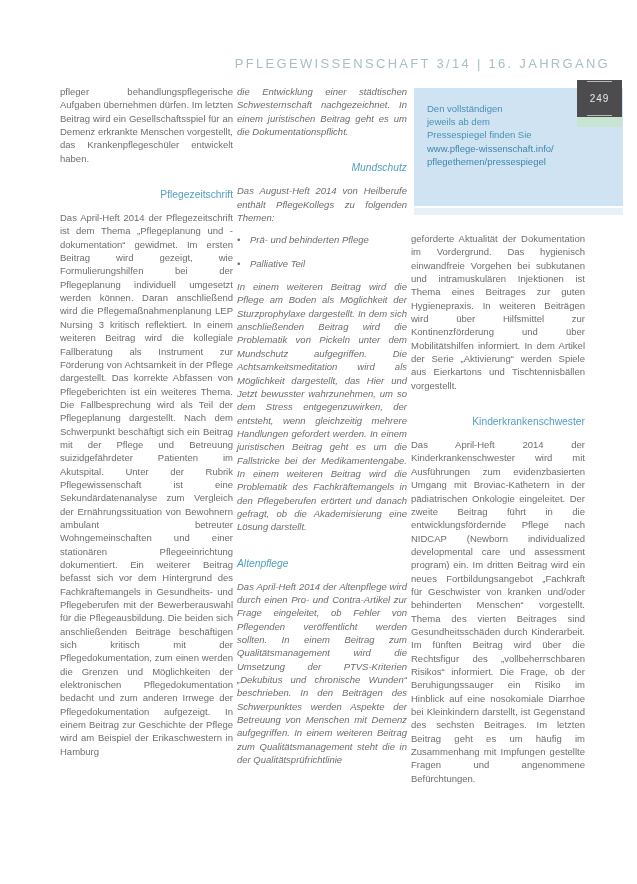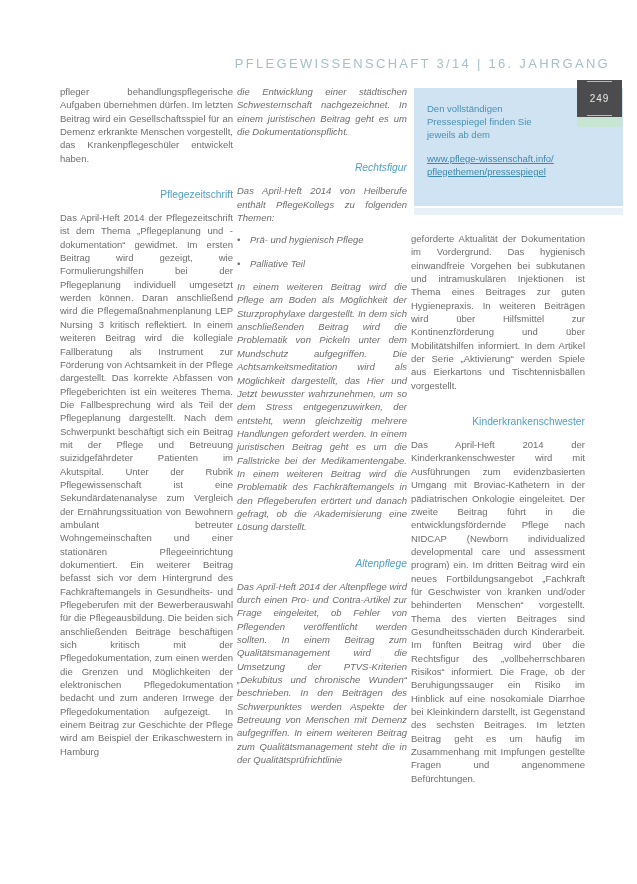--- a/index.html
+++ b/index.html
@@ -16,30 +16,30 @@
     font-size:9.5px;line-height:13.35px;text-align:justify;
   }
   .col p{margin:0;}
   .col1{left:60px;width:173px;}
   .col2{left:237px;width:170px;font-style:italic;}
   .col3{left:411px;width:174px;top:232px;}
   .heading{
     color:#519fc0;font-size:10.3px;font-weight:normal;
     margin:24px 0 10px 0;text-align:right;line-height:12px;
   }
-  .heading.left{text-align:right;}
+  .heading.left{text-align:left;}
   .bullets{margin:9px 0 4px 0;padding:0;list-style:none;}
   .bullets li{display:flex;text-align:left;margin-bottom:10px;}
   .bullets .bullet{width:13px;flex:0 0 13px;}
   .info-box{
     position:absolute;left:414px;top:88px;width:209px;height:118px;
     background:#cfe3f2;box-sizing:border-box;padding:14px 12px 0 13px;
     color:#4a92b4;font-size:9.5px;line-height:13.2px;
   }
-  .info-box .url{margin-top:10px;color:#3d87ac;text-decoration:underline;}
+  .info-box .url{color:#3d87ac;}
   .box-echo{
     position:absolute;left:414px;top:208px;width:209px;height:7px;
     background:#e9f1f8;
   }
   .page-tab{
     position:absolute;left:577px;top:80px;width:45px;height:37px;
     background:#4c4c4e;display:flex;align-items:center;justify-content:center;
   }
   .page-tab .num{
     color:#e8e8e8;font-size:10px;letter-spacing:1px;
@@ -51,48 +51,48 @@
     background:#c8e5d3;
   }
 </style>
 </head>
 <body>
 
 <div class="header-line">PFLEGEWISSENSCHAFT 3/14 | 16. JAHRGANG</div>
 
 <div class="info-box">
   <div>Den vollständigen</div>
+  <div>jeweils ab dem</div>
   <div>Pressespiegel finden Sie</div>
-  <div>jeweils ab dem</div>
   <div class="url">
     <div>www.pflege-wissenschaft.info/</div>
     <div>pflegethemen/pressespiegel</div>
   </div>
 </div>
 <div class="box-echo"></div>
 
 <div class="page-tab">
   <span class="num">249</span>
 </div>
 <div class="mint-strip"></div>
 
 <div class="col col1">
   <p>pfleger behandlungspflegerische Aufgaben übernehmen dürfen. Im letzten Beitrag wird ein Gesellschaftsspiel für an Demenz erkrankte Menschen vorgestellt, das Krankenpflegeschüler entwickelt haben.</p>
   <h3 class="heading">Pflegezeitschrift</h3>
   <p>Das April-Heft 2014 der Pflegezeitschrift ist dem Thema „Pflegeplanung und -dokumentation“ gewidmet. Im ersten Beitrag wird gezeigt, wie Formulierungshilfen bei der Pflegeplanung individuell umgesetzt werden können. Daran anschließend wird die Pflegemaßnahmenplanung LEP Nursing 3 kritisch reflektiert. In einem weiteren Beitrag wird die kollegiale Fallberatung als Instrument zur Förderung von Achtsamkeit in der Pflege dargestellt. Das korrekte Abfassen von Pflegeberichten ist ein weiteres Thema. Die Fallbesprechung wird als Teil der Pflegeplanung dargestellt. Nach dem Schwerpunkt beschäftigt sich ein Beitrag mit der Pflege und Betreuung suizidgefährdeter Patienten im Akutspital. Unter der Rubrik Pflegewissenschaft ist eine Sekundärdatenanalyse zum Vergleich der Ernährungssituation von Bewohnern ambulant betreuter Wohngemeinschaften und einer stationären Pflegeeinrichtung dokumentiert. Ein weiterer Beitrag befasst sich vor dem Hintergrund des Fachkräftemangels in Gesundheits- und Pflegeberufen mit der Bewerberauswahl für die Pflegeausbildung. Die beiden sich anschließenden Beiträge beschäftigen sich kritisch mit der Pflegedokumentation, zum einen werden die Grenzen und Möglichkeiten der elektronischen Pflegedokumentation bedacht und zum anderen Irrwege der Pflegedokumentation aufgezeigt. In einem Beitrag zur Geschichte der Pflege wird am Beispiel der Erikaschwestern in Hamburg</p>
 </div>
 
 <div class="col col2">
   <p>die Entwicklung einer städtischen Schwesternschaft nachgezeichnet. In einem juristischen Beitrag geht es um die Dokumentationspflicht.</p>
-  <h3 class="heading">Rechtsfigur</h3>
-  <p>Das April-Heft 2014 von Heilberufe enthält PflegeKollegs zu folgenden Themen:</p>
+  <h3 class="heading">Mundschutz</h3>
+  <p>Das August-Heft 2014 von Heilberufe enthält PflegeKollegs zu folgenden Themen:</p>
   <ul class="bullets">
     <li>
       <span class="bullet">•</span>
-      <span>Prä- und hygienisch Pflege</span>
+      <span>Prä- und behinderten Pflege</span>
     </li>
     <li>
       <span class="bullet">•</span>
       <span>Palliative Teil</span>
     </li>
   </ul>
   <p>In einem weiteren Beitrag wird die Pflege am Boden als Möglichkeit der Sturzprophylaxe dargestellt. In dem sich anschließenden Beitrag wird die Problematik von Pickeln unter dem Mundschutz aufgegriffen. Die Achtsamkeitsmeditation wird als Möglichkeit dargestellt, das Hier und Jetzt bewusster wahrzunehmen, um so dem Stress entgegenzuwirken, der entsteht, wenn gleichzeitig mehrere Handlungen gefordert werden. In einem juristischen Beitrag geht es um die Fallstricke bei der Medikamentengabe. In einem weiteren Beitrag wird die Problematik des Fachkräftemangels in den Pflegeberufen erörtert und danach gefragt, ob die Akademisierung eine Lösung darstellt.</p>
   <h3 class="heading left">Altenpflege</h3>
   <p>Das April-Heft 2014 der Altenpflege wird durch einen Pro- und Contra-Artikel zur Frage eingeleitet, ob Fehler von Pflegenden veröffentlicht werden sollten. In einem Beitrag zum Qualitätsmanagement wird die Umsetzung der PTVS-Kriterien „Dekubitus und chronische Wunden“ beschrieben. In den Beiträgen des Schwerpunktes werden Aspekte der Betreuung von Menschen mit Demenz aufgegriffen. In einem weiteren Beitrag zum Qualitätsmanagement steht die in der Qualitätsprüfrichtlinie</p>
 </div>

